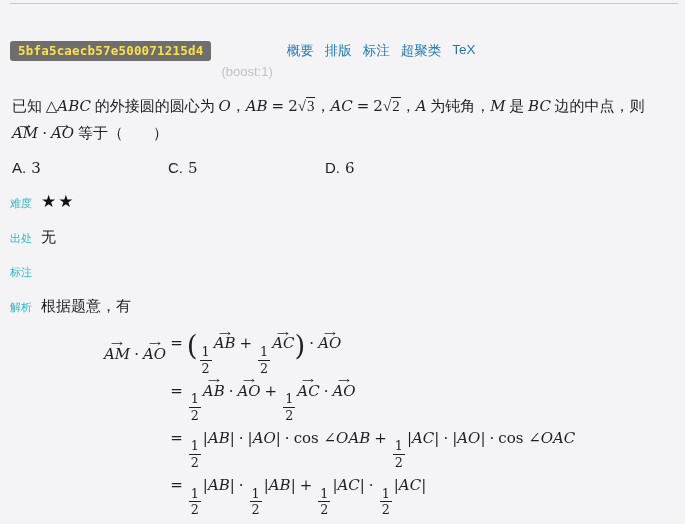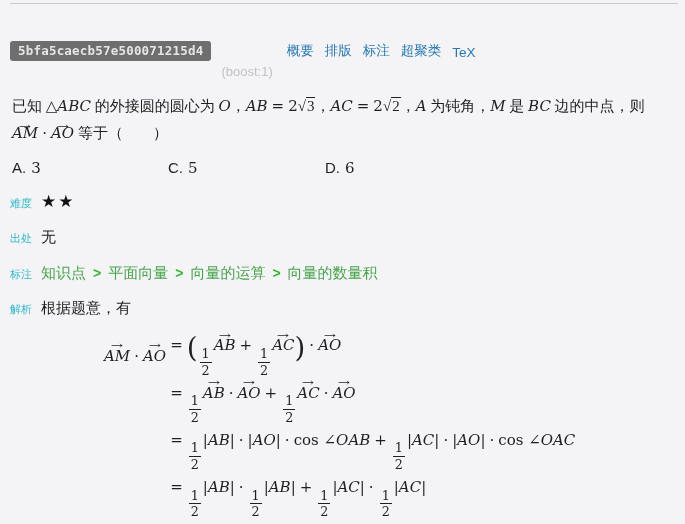--- a/index.html
+++ b/index.html
@@ -7,24 +7,24 @@
     width:685px;height:524px;overflow:hidden;
     background:#f4f4f7;color:#1f1f1f;
     font-family:"Liberation Serif","DejaVu Serif",serif;
     font-size:15px;
   }
   .top-rule{border:none;border-top:1px solid #c8c8c8;margin:3px 7px 0 10px;}
 
   
   .header-row{display:flex;align-items:center;margin:19px 12px 0 10px;
     font-family:"Liberation Sans","DejaVu Sans",sans-serif;}
-  .id-badge{background:#6e6e6e;color:#e5e5e5;font-family:"DejaVu Sans Mono","Liberation Mono",monospace;
+  .id-badge{background:#6e6e6e;color:#fde047;font-family:"DejaVu Sans Mono","Liberation Mono",monospace;
     font-weight:bold;font-size:12.5px;padding:2px 8px 3px;border-radius:3px;letter-spacing:.2px;}
   .boost{color:#c2c2c2;font-size:13px;margin-left:10px;margin-top:41px;}
-  .hlinks{margin-left:14px;display:flex;gap:11px;align-items:flex-end;}
+  .hlinks{margin-left:14px;display:flex;gap:11px;}
   .hlink{color:#2377b4;font-size:13.5px;text-decoration:none;cursor:pointer;}
 
   
   .mi{font-style:italic;font-family:"DejaVu Serif","Liberation Serif",serif;}
   .mr{font-family:"DejaVu Serif","Liberation Serif",serif;}
   .mo{margin:0 4px;font-family:"DejaVu Serif","Liberation Serif",serif;}
   .vec{position:relative;display:inline-block;}
   .vec::before{content:"→";position:absolute;left:50%;top:-0.66em;
     transform:translateX(-50%) scaleX(1.45);font-size:0.68em;font-style:normal;}
   .abs{white-space:nowrap;}
@@ -89,21 +89,20 @@
   <span class="stars">★★</span>
 </div>
 
 <div class="meta-row">
   <span class="flabel">出处</span>
   <span>无</span>
 </div>
 
 <div class="meta-row">
   <span class="flabel">标注</span>
-  <span class="tagbox"><span class="tag-root">知识点</span><span><span class="tag-sep">&gt;</span><span class="tag-item">平面向量</span><span class="tag-sep">&gt;</span><span class="tag-item">向量的运算</span><span class="tag-sep">&gt;</span><span class="tag-item">向量的数量积</span></span></span>
 </div>
 
 <div class="meta-row">
   <span class="flabel">解析</span>
   <span>根据题意，有</span>
 </div>
 
 <div class="equations">
   <table class="eq">
       <tbody>

